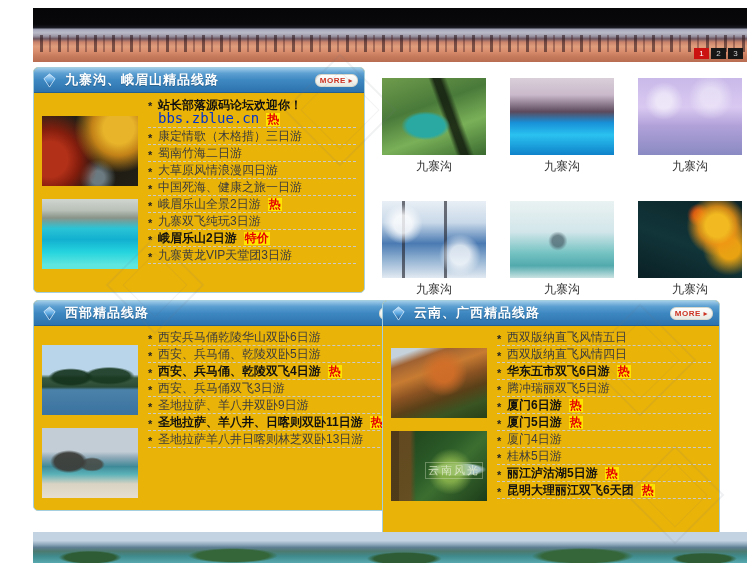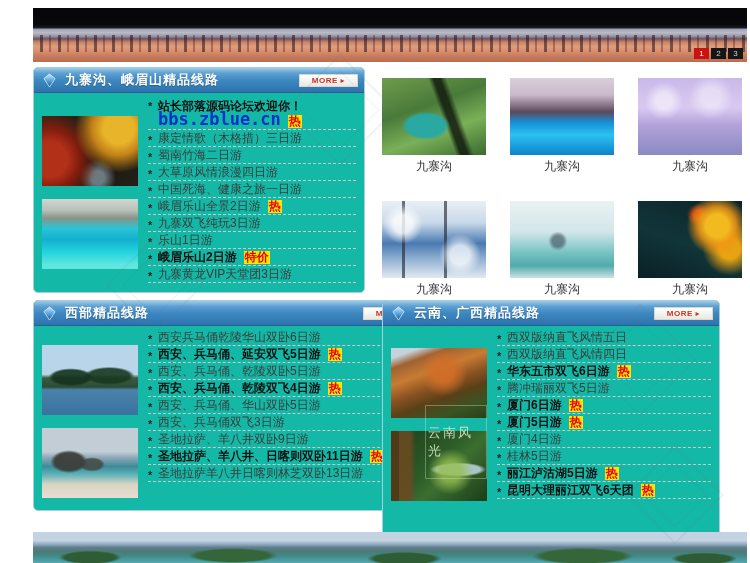--- a/index.html
+++ b/index.html
@@ -16,50 +16,50 @@
   #banner .streaks { position:absolute; left:0; top:50%; width:100%; height:32%;
     background:repeating-linear-gradient(90deg,
       rgba(35,16,22,0) 0 7px, rgba(40,18,24,.55) 7px 10px,
       rgba(35,16,22,0) 10px 16px, rgba(60,25,30,.35) 16px 18px); }
   #pagination { position:absolute; right:4px; bottom:3px; display:flex; gap:2px; }
   .page-btn { width:15px; height:11px; background:#161616; color:#cfcfcf;
     font-size:8px; line-height:11px; text-align:center; cursor:pointer; }
   .page-btn.active { background:#cc1111; color:#fff; }
 
   
-  .panel { position:absolute; background:#14b8a6; border:1px solid #a5cfdf; border-radius:5px; overflow:hidden; }
+  .panel { position:absolute; background:#eab308; border:1px solid #a5cfdf; border-radius:5px; overflow:hidden; }
   #panel1 { left:33px; top:67px;  width:332px; height:226px; }
   #panel2 { left:33px; top:300px; width:396px; height:211px; }
   #panel3 { left:382px; top:300px; width:338px; height:288px; }
   .panel-header { height:25px; display:flex; align-items:center; padding:0 6px 0 8px;
     background:linear-gradient(180deg,#9fcbe8 0%,#5da0d2 22%,#3e88c2 50%,#2d73ad 100%);
     border-bottom:1px solid #245f92; }
   .panel-header .gem { width:15px; height:15px; margin-right:8px; flex:none; }
   .panel-title { color:#fff; font-size:13px; font-weight:bold; letter-spacing:1px;
     text-shadow:0 1px 1px rgba(0,0,0,.25); }
   .more-btn { margin-left:auto; background:linear-gradient(#ffffff,#e9e9e2); color:#cc3322;
-    border:1px solid #d8d8cc; border-radius:0; font-size:8px; font-weight:bold;
-    padding:1px 12px; line-height:9px; cursor:pointer; letter-spacing:.5px; }
+    border:1px solid #d8d8cc; border-radius:6px; font-size:8px; font-weight:bold;
+    padding:1px 4px; line-height:9px; cursor:pointer; letter-spacing:.5px; }
   .panel-body { display:flex; padding:3px 8px 0 8px; }
   .img-col { width:100px; flex:none; }
   .photo { width:96px; height:70px; margin-bottom:13px; position:relative; }
   #panel1 .img-col { padding-top:20px; }
   #panel2 .img-col { padding-top:16px; }
   #panel3 .img-col { padding-top:19px; }
   .list-col { flex:1; padding-left:6px; min-width:0; }
   .tour-list { list-style:none; }
   .tour-list li { position:relative; padding:2px 0 1px 10px; border-bottom:1px dashed #c9c9c9;
     font-size:12px; line-height:13px; color:#3c3c3c; cursor:pointer; }
   .tour-list li::before { content:"*"; position:absolute; left:0; top:4px; color:#222;
     font-weight:bold; font-size:11px; }
   .tour-list .bold { font-weight:bold; color:#101010; }
   .badge { display:inline-block; background:#ffe400; color:#e60000; font-weight:bold;
     padding:0 1px; margin-left:7px; font-size:12px; line-height:13px; }
-  .link { color:#0033cc; font-weight:bold; font-family:"DejaVu Sans Mono","Liberation Mono",monospace;
-    font-size:17px; }
+  .link { color:#0033cc; font-weight:normal; font-family:"DejaVu Sans Mono","Liberation Mono",monospace;
+    font-size:14px; }
 
   
   #gallery { position:absolute; left:382px; top:78px; width:334px;
     display:grid; grid-template-columns:repeat(3,104px); column-gap:10px; row-gap:7px;gap:24px; }
   .gimg { width:104px; height:77px; cursor:pointer; }
   .gcap { text-align:center; font-size:12px; color:#333; padding:3px 0 2px; }
 
   
   .p1a { background:
     radial-gradient(circle at 80% 18%, #e8b42a 0 16%, rgba(224,148,24,.85) 28%, rgba(180,90,20,0) 46%),
@@ -77,22 +77,22 @@
     radial-gradient(ellipse 18px 10px at 52% 52%, rgba(70,72,66,.85) 0 55%, rgba(70,72,66,0) 72%),
     linear-gradient(180deg,#c2cdd5 0 34%,#8fa9b8 42%,#3f8a98 55%,#5ab2b8 66%,#d9d3c3 80%,#e6dfd1 100%); }
   .p3a { background:
     radial-gradient(circle at 55% 35%, rgba(210,110,40,.9) 0 14%, rgba(210,110,40,0) 34%),
     linear-gradient(160deg,#c5d2db 0 10%,#a06232 20%,#c87c32 36%,#8a5222 52%,#5a4018 66%,#3a5422 82%,#294018 100%); }
   .p3b { background:
     linear-gradient(90deg, rgba(84,56,24,.9) 0 8%, rgba(110,74,32,.85) 8% 20%, rgba(60,40,18,0) 26%),
     radial-gradient(circle at 62% 58%, rgba(150,190,80,.8) 0 14%, rgba(150,190,80,0) 32%),
     radial-gradient(ellipse 40px 10px at 70% 55%, rgba(190,215,225,.85) 0 55%, rgba(190,215,225,0) 70%),
     linear-gradient(135deg,#1d3d1a 0%,#2c5c28 45%,#3c6e30 60%,#1c3c1a 100%); }
-  .photo-wm { position:absolute; left:34px; bottom:22px; font-size:13px; letter-spacing:2px;
-    color:rgba(225,235,205,.85); border:1px solid rgba(225,235,205,.35); padding:18px 2px; }
+  .photo-wm { position:absolute; left:34px; bottom:22px; font-size:11px; letter-spacing:2px;
+    color:rgba(225,235,205,.85); border:1px solid rgba(225,235,205,.35); padding:0 2px; }
 
   .g1 { background:
     radial-gradient(ellipse 34px 20px at 42% 62%, #2aa8a2 0 55%, rgba(42,168,162,0) 72%),
     linear-gradient(70deg, rgba(18,28,14,0) 56%, rgba(18,28,14,.85) 60% 65%, rgba(18,28,14,0) 70%),
     linear-gradient(160deg,#6f9c4c 0%,#4a7a3a 38%,#7ab058 66%,#3a6a30 100%); }
   .g2 { background:linear-gradient(180deg,#d9cfd9 0%,#cab9ca 22%,#5c4a5c 44%,
     #1890d8 58%,#2ac2f0 74%,#0f82ca 100%); }
   .g3 { background:
     radial-gradient(circle at 25% 30%, rgba(255,255,255,.55) 0 8%, rgba(255,255,255,0) 20%),
     radial-gradient(circle at 70% 25%, rgba(255,255,255,.45) 0 10%, rgba(255,255,255,0) 24%),
@@ -159,21 +159,20 @@
     </div>
     <div class="list-col">
       <ul class="tour-list">
           <li><span class="bold">站长部落源码论坛欢迎你！</span><span class="link"> bbs.zblue.cn</span><span class="badge">热</span></li>
           <li><span>康定情歌（木格措）三日游</span></li>
           <li><span>蜀南竹海二日游</span></li>
           <li><span>大草原风情浪漫四日游</span></li>
           <li><span>中国死海、健康之旅一日游</span></li>
           <li><span>峨眉乐山全景2日游</span><span class="badge">热</span></li>
           <li><span>九寨双飞纯玩3日游</span></li>
-          <li><span>乐山1日游</span></li>
           <li><span class="bold">峨眉乐山2日游</span><span class="badge">特价</span></li>
           <li><span>九寨黄龙VIP天堂团3日游</span></li>
         </ul>
     </div>
   </div>
 </div>
 
 <div id="gallery">
     <div>
       <div class="gimg g1"></div>
@@ -217,24 +216,22 @@
     <span class="more-btn">MORE ▸</span>
   </div>
   <div class="panel-body">
     <div class="img-col">
       <div class="photo p2a"></div>
       <div class="photo p2b"></div>
     </div>
     <div class="list-col">
       <ul class="tour-list">
           <li><span>西安兵马俑乾陵华山双卧6日游</span></li>
-          <li><span class="bold">西安、兵马俑、延安双飞5日游</span><span class="badge">热</span></li>
           <li><span>西安、兵马俑、乾陵双卧5日游</span></li>
           <li><span class="bold">西安、兵马俑、乾陵双飞4日游</span><span class="badge">热</span></li>
-          <li><span>西安、兵马俑、华山双卧5日游</span></li>
           <li><span>西安、兵马俑双飞3日游</span></li>
           <li><span>圣地拉萨、羊八井双卧9日游</span></li>
           <li><span class="bold">圣地拉萨、羊八井、日喀则双卧11日游</span><span class="badge">热</span></li>
           <li><span>圣地拉萨羊八井日喀则林芝双卧13日游</span></li>
         </ul>
     </div>
   </div>
 </div>
 
 <div class="panel" id="panel3">

